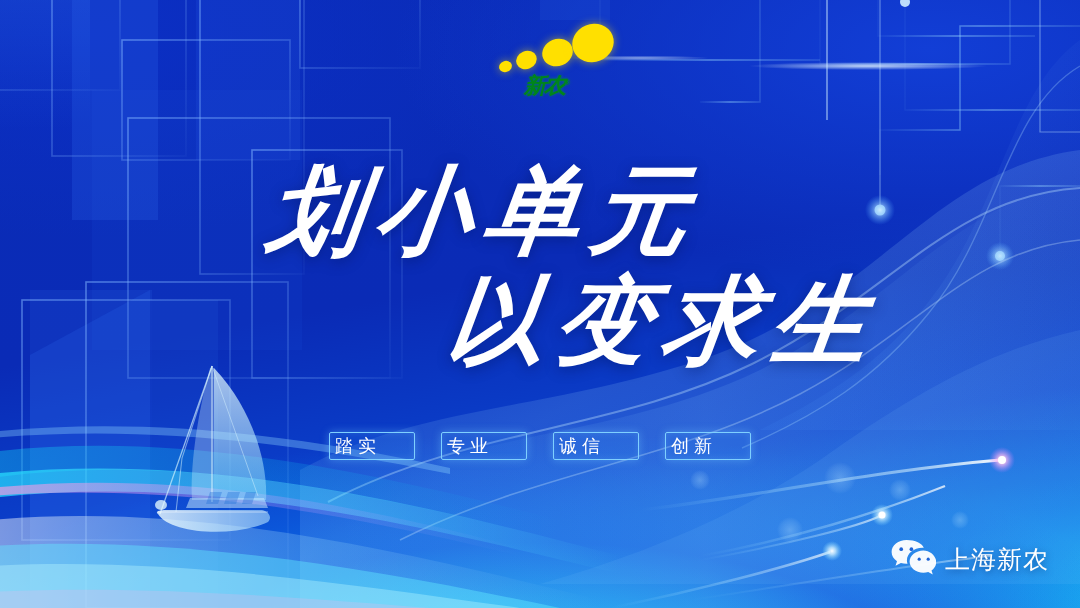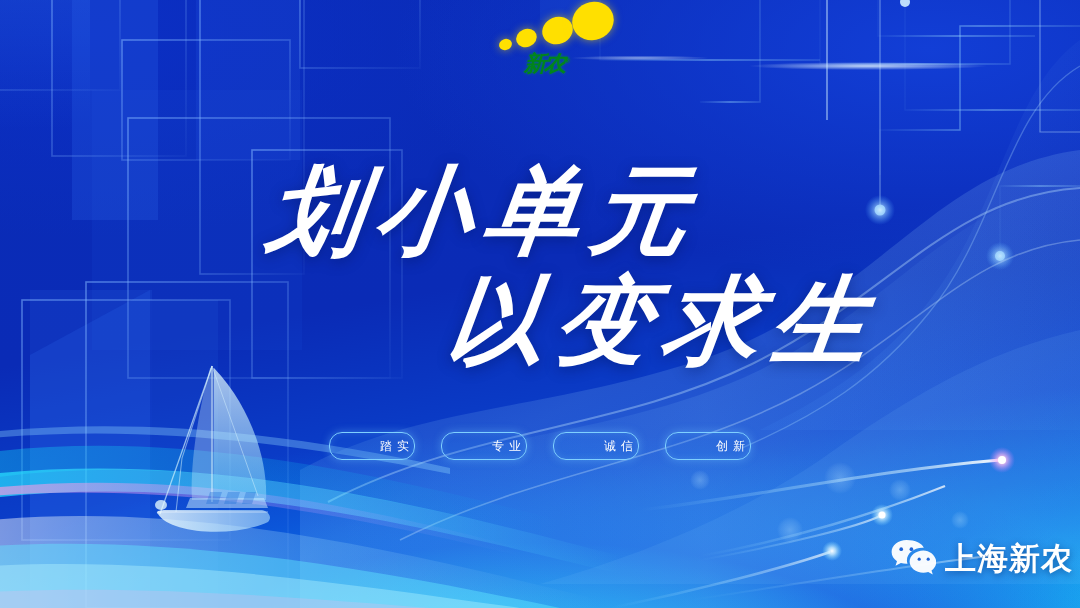--- a/index.html
+++ b/index.html
@@ -28,47 +28,47 @@
   #subtitle{
     position:absolute;left:0;top:383px;width:1080px;text-align:center;
     color:#fff;font-size:25px;letter-spacing:2.5px;font-weight:600;
     text-shadow:0 2px 8px rgba(0,25,95,.5);
   }
   #tags{
     position:absolute;left:0;top:432px;width:1080px;
     display:flex;justify-content:center;gap:26px;
   }
   .tag{
-    min-width:84px;height:26px;line-height:26px;text-align:right;
-    border:1.4px solid #7fd0ff;border-radius:13px;
-    color:#ffffff;font-size:12px;letter-spacing:5px;text-indent:5px;
+    min-width:84px;height:26px;line-height:26px;text-align:left;
+    border:1.4px solid #7fd0ff;border-radius:2px;
+    color:#ffffff;font-size:18px;letter-spacing:5px;text-indent:5px;
     background:rgba(40,120,235,.18);
     box-shadow:0 0 9px rgba(120,205,255,.40), inset 0 0 7px rgba(140,215,255,.18);
   }
 
   
-  #brand{position:absolute;left:492px;top:0;width:110px;height:88px;}
+  #brand{position:absolute;left:492px;top:22px;width:110px;height:88px;}
   #brand .dot{position:absolute;background:#ffe000;border-radius:50%;
     box-shadow:0 0 9px rgba(255,226,0,.55);}
   #d1{left:7px;  top:39px; width:13px;height:11px;transform:rotate(-22deg);}
   #d2{left:24px; top:29px; width:21px;height:18px;transform:rotate(-22deg);}
   #d3{left:50px; top:17px; width:31px;height:27px;transform:rotate(-22deg);}
   #d4{left:80px; top:2px;  width:42px;height:38px;transform:rotate(-22deg);}
   #brandmark{
     position:absolute;left:22px;top:48px;width:66px;height:26px;
     color:#0f7a2e;font-size:22px;font-weight:700;font-style:italic;
     letter-spacing:-2px;line-height:26px;text-align:center;
     text-shadow:0 0 3px rgba(20,150,60,.65);
     filter:saturate(1.4);
   }
   #brandmark .reg{font-size:8px;vertical-align:super;letter-spacing:0;}
 
   
   #wechat{position:absolute;left:890px;top:538px;display:flex;align-items:center;gap:9px;}
-  #wechat .wm-label{color:#ffffff;font-size:31px;font-weight:700;letter-spacing:1px;
+  #wechat .wm-label{color:#ffffff;font-size:25px;font-weight:400;letter-spacing:1px;
     text-shadow:0 2px 7px rgba(0,30,100,.5);text-align:center;}
 </style>
 </head>
 <body>
 
 <div id="poster">
 
   <div class="lay">
     <svg viewBox="0 0 1080 608" preserveAspectRatio="none">
       <defs>

